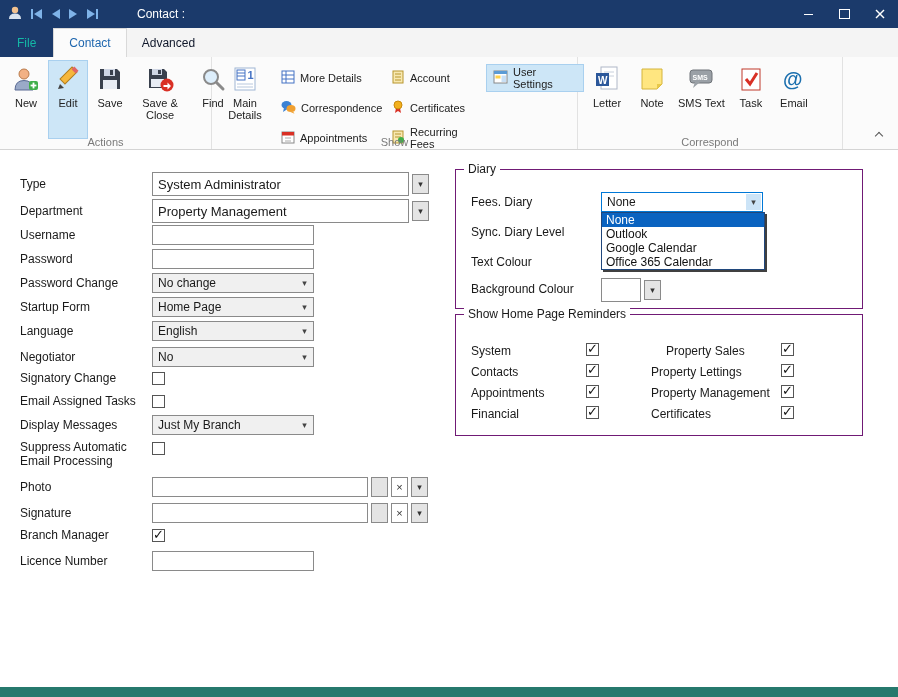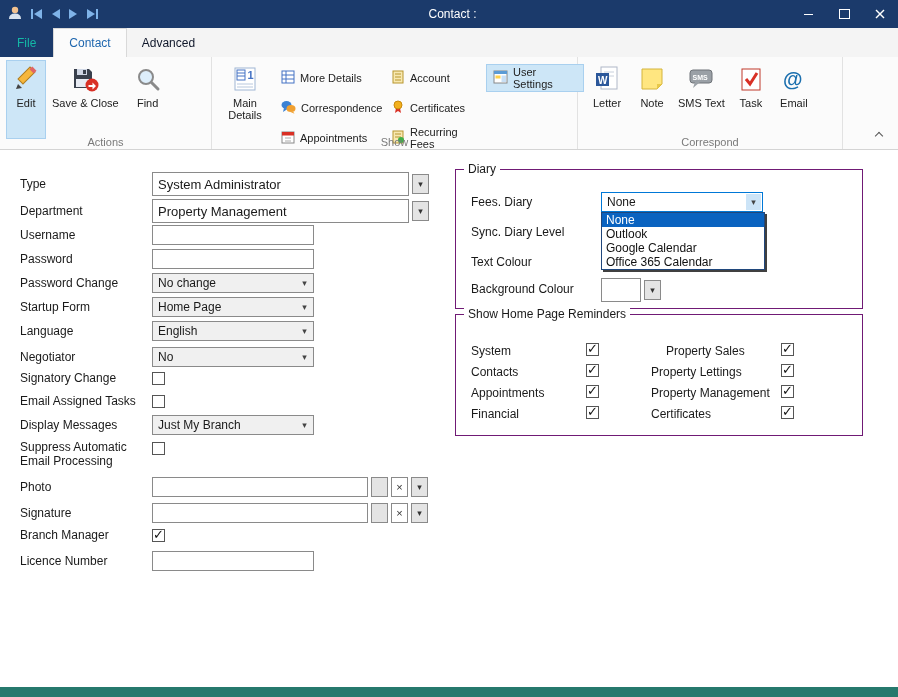--- a/index.html
+++ b/index.html
@@ -3,21 +3,21 @@
 <meta charset="utf-8">
 <style>
   html,body{margin:0;padding:0}
   body{width:898px;height:697px;position:relative;overflow:hidden;background:#fff;
        font-family:"Liberation Sans",sans-serif;font-size:12px;color:#1a1a1a}
 
   
   .titlebar{position:absolute;top:0;left:0;right:0;height:28px;background:#1b3a6b;
             display:flex;align-items:center;color:#fff}
   .tb-left{display:flex;align-items:center;gap:7px;padding-left:7px;flex:0 0 130px}
-  .tb-title{flex:1;text-align:center;font-size:12px}
+  .tb-title{flex:1;text-align:left;font-size:12px}
   .tb-right{flex:0 0 130px;display:flex;justify-content:flex-end;height:100%}
   .win-btn{width:36px;height:100%;display:flex;align-items:center;justify-content:center;cursor:default}
   .glyph-min{width:9px;height:1px;background:#fff;display:block}
   .glyph-max{width:9px;height:8px;border:1px solid #fff;display:block}
   .nav-btn{display:flex;align-items:center}
 
   
   .tabrow{position:absolute;top:28px;left:0;right:0;height:29px;background:#f4f4f4;
           border-bottom:1px solid #d9d9d9;display:flex;align-items:stretch}
   .tab{padding:0 15px;display:flex;align-items:center;font-size:12px;color:#0f172a}
@@ -136,29 +136,52 @@
 <div class="tabrow">
   <span class="tab tab-file">File</span>
   <span class="tab tab-contact">Contact</span>
   <span class="tab">Advanced</span>
 </div>
 
 <div class="ribbon">
 
   <div class="rgroup g-actions">
     <div class="bigrow">
+      <div class="bigbtn">
+        <span class="iconbox">
+          <svg width="26" height="26">
+              <circle cx="11" cy="8" r="5" fill="#f2b184" stroke="#b97a4a"></circle>
+              <path d="M2 24 Q2 14.5 11 14.5 Q20 14.5 20 24Z" fill="#9aaac8" stroke="#5a6b94"></path>
+              <rect x="16" y="15" width="9" height="9" rx="2" fill="#3fae49"></rect>
+              <rect x="19.6" y="16.6" width="1.8" height="5.8" fill="#fff"></rect>
+              <rect x="17.6" y="18.6" width="5.8" height="1.8" fill="#fff"></rect>
+            </svg>
+        </span>
+        <span class="lbl">New</span>
+      </div>
       <div class="bigbtn hl">
         <span class="iconbox">
           <svg width="26" height="26">
               <rect x="10" y="1" width="7" height="17" transform="rotate(45 13.5 9.5)" fill="#f6b73c" stroke="#b07d20"></rect>
               <path d="M5 18 L9 22 L3 23Z" fill="#444"></path>
               <rect x="17" y="2" width="6" height="4" transform="rotate(45 20 4)" fill="#e06666"></rect>
             </svg>
         </span>
         <span class="lbl">Edit</span>
+      </div>
+      <div class="bigbtn">
+        <span class="iconbox">
+          <svg width="26" height="26">
+              <path d="M3 3 H20 L23 6 V23 H3Z" fill="#39404d"></path>
+              <rect x="7" y="3" width="11" height="7" fill="#cfd6e4"></rect>
+              <rect x="13" y="4" width="3" height="5" fill="#39404d"></rect>
+              <rect x="6" y="14" width="14" height="9" fill="#e8ecf4"></rect>
+            </svg>
+        </span>
+        <span class="lbl">Save</span>
       </div>
       <div class="bigbtn" style="min-width:48px">
         <span class="iconbox">
           <svg width="27" height="26">
               <path d="M2 3 H17 L20 6 V22 H2Z" fill="#39404d"></path>
               <rect x="5" y="3" width="10" height="6" fill="#cfd6e4"></rect>
               <rect x="11" y="4" width="3" height="4" fill="#39404d"></rect>
               <rect x="4" y="13" width="13" height="8" fill="#e8ecf4"></rect>
               <circle cx="20" cy="19" r="6.5" fill="#d93025"></circle>
               <path d="M16.5 19 h4 v-2.4 l3.5 3.4 -3.5 3.4 V21 h-4z" fill="#fff"></path>

